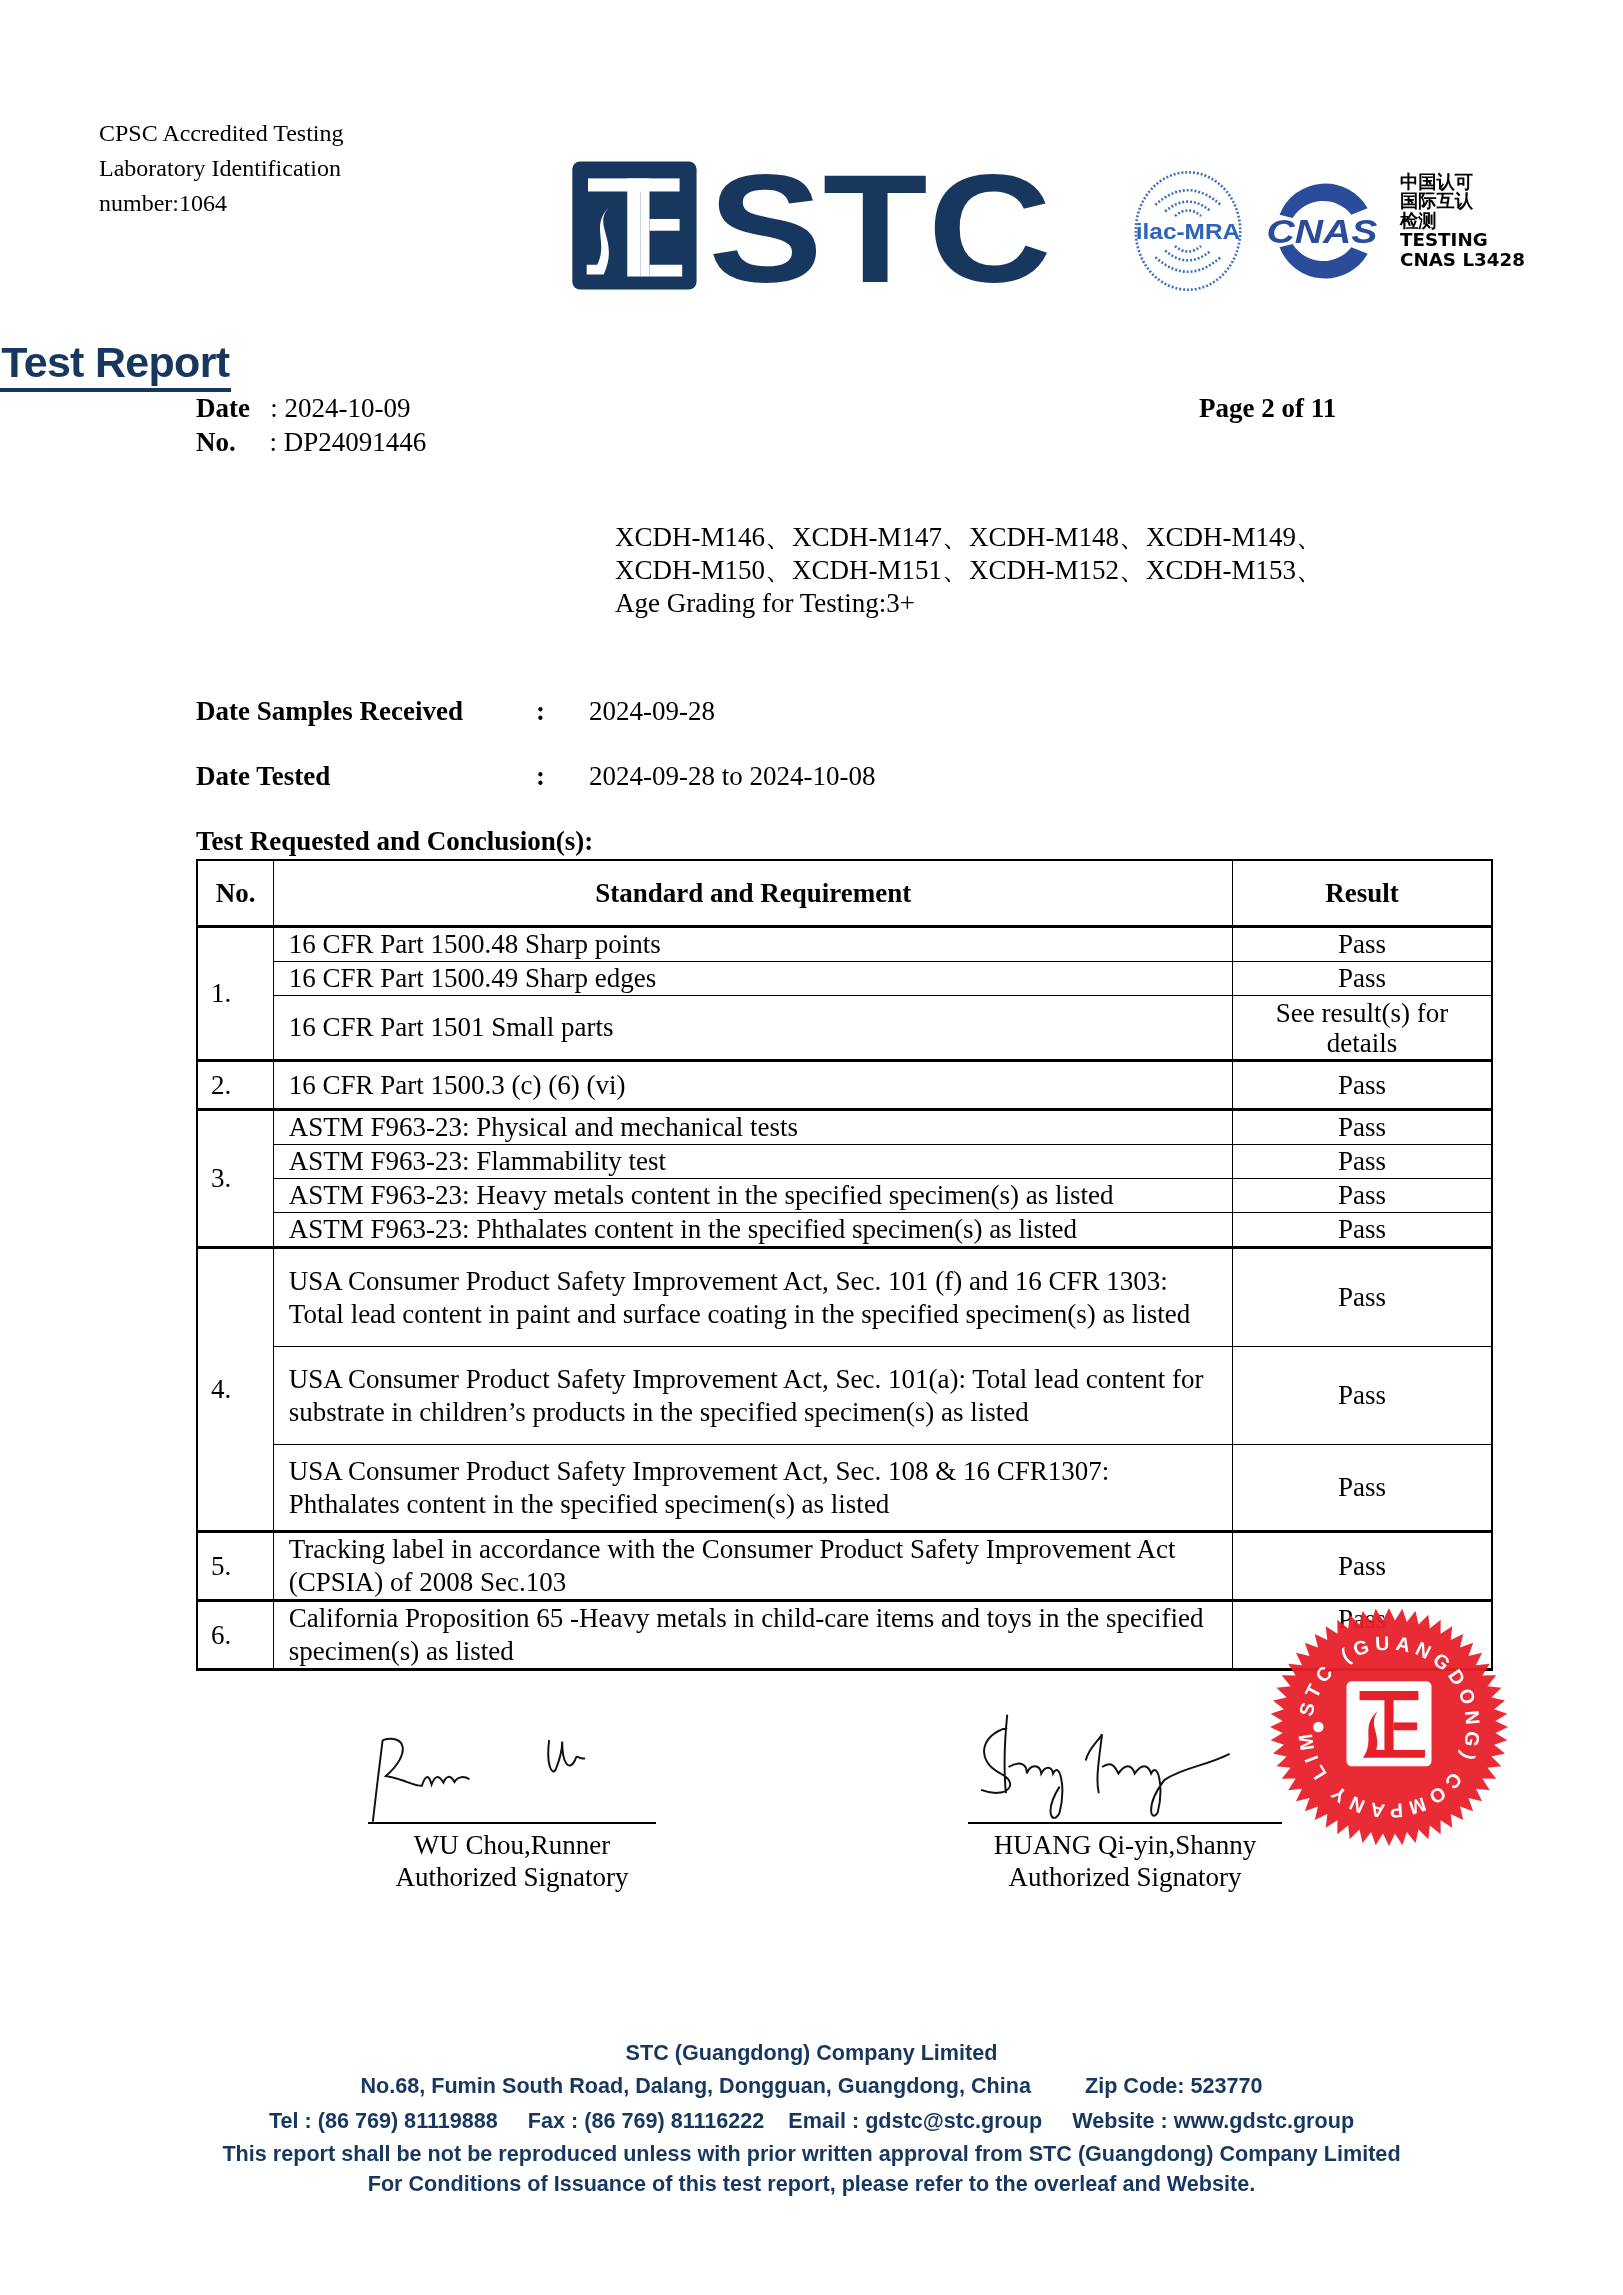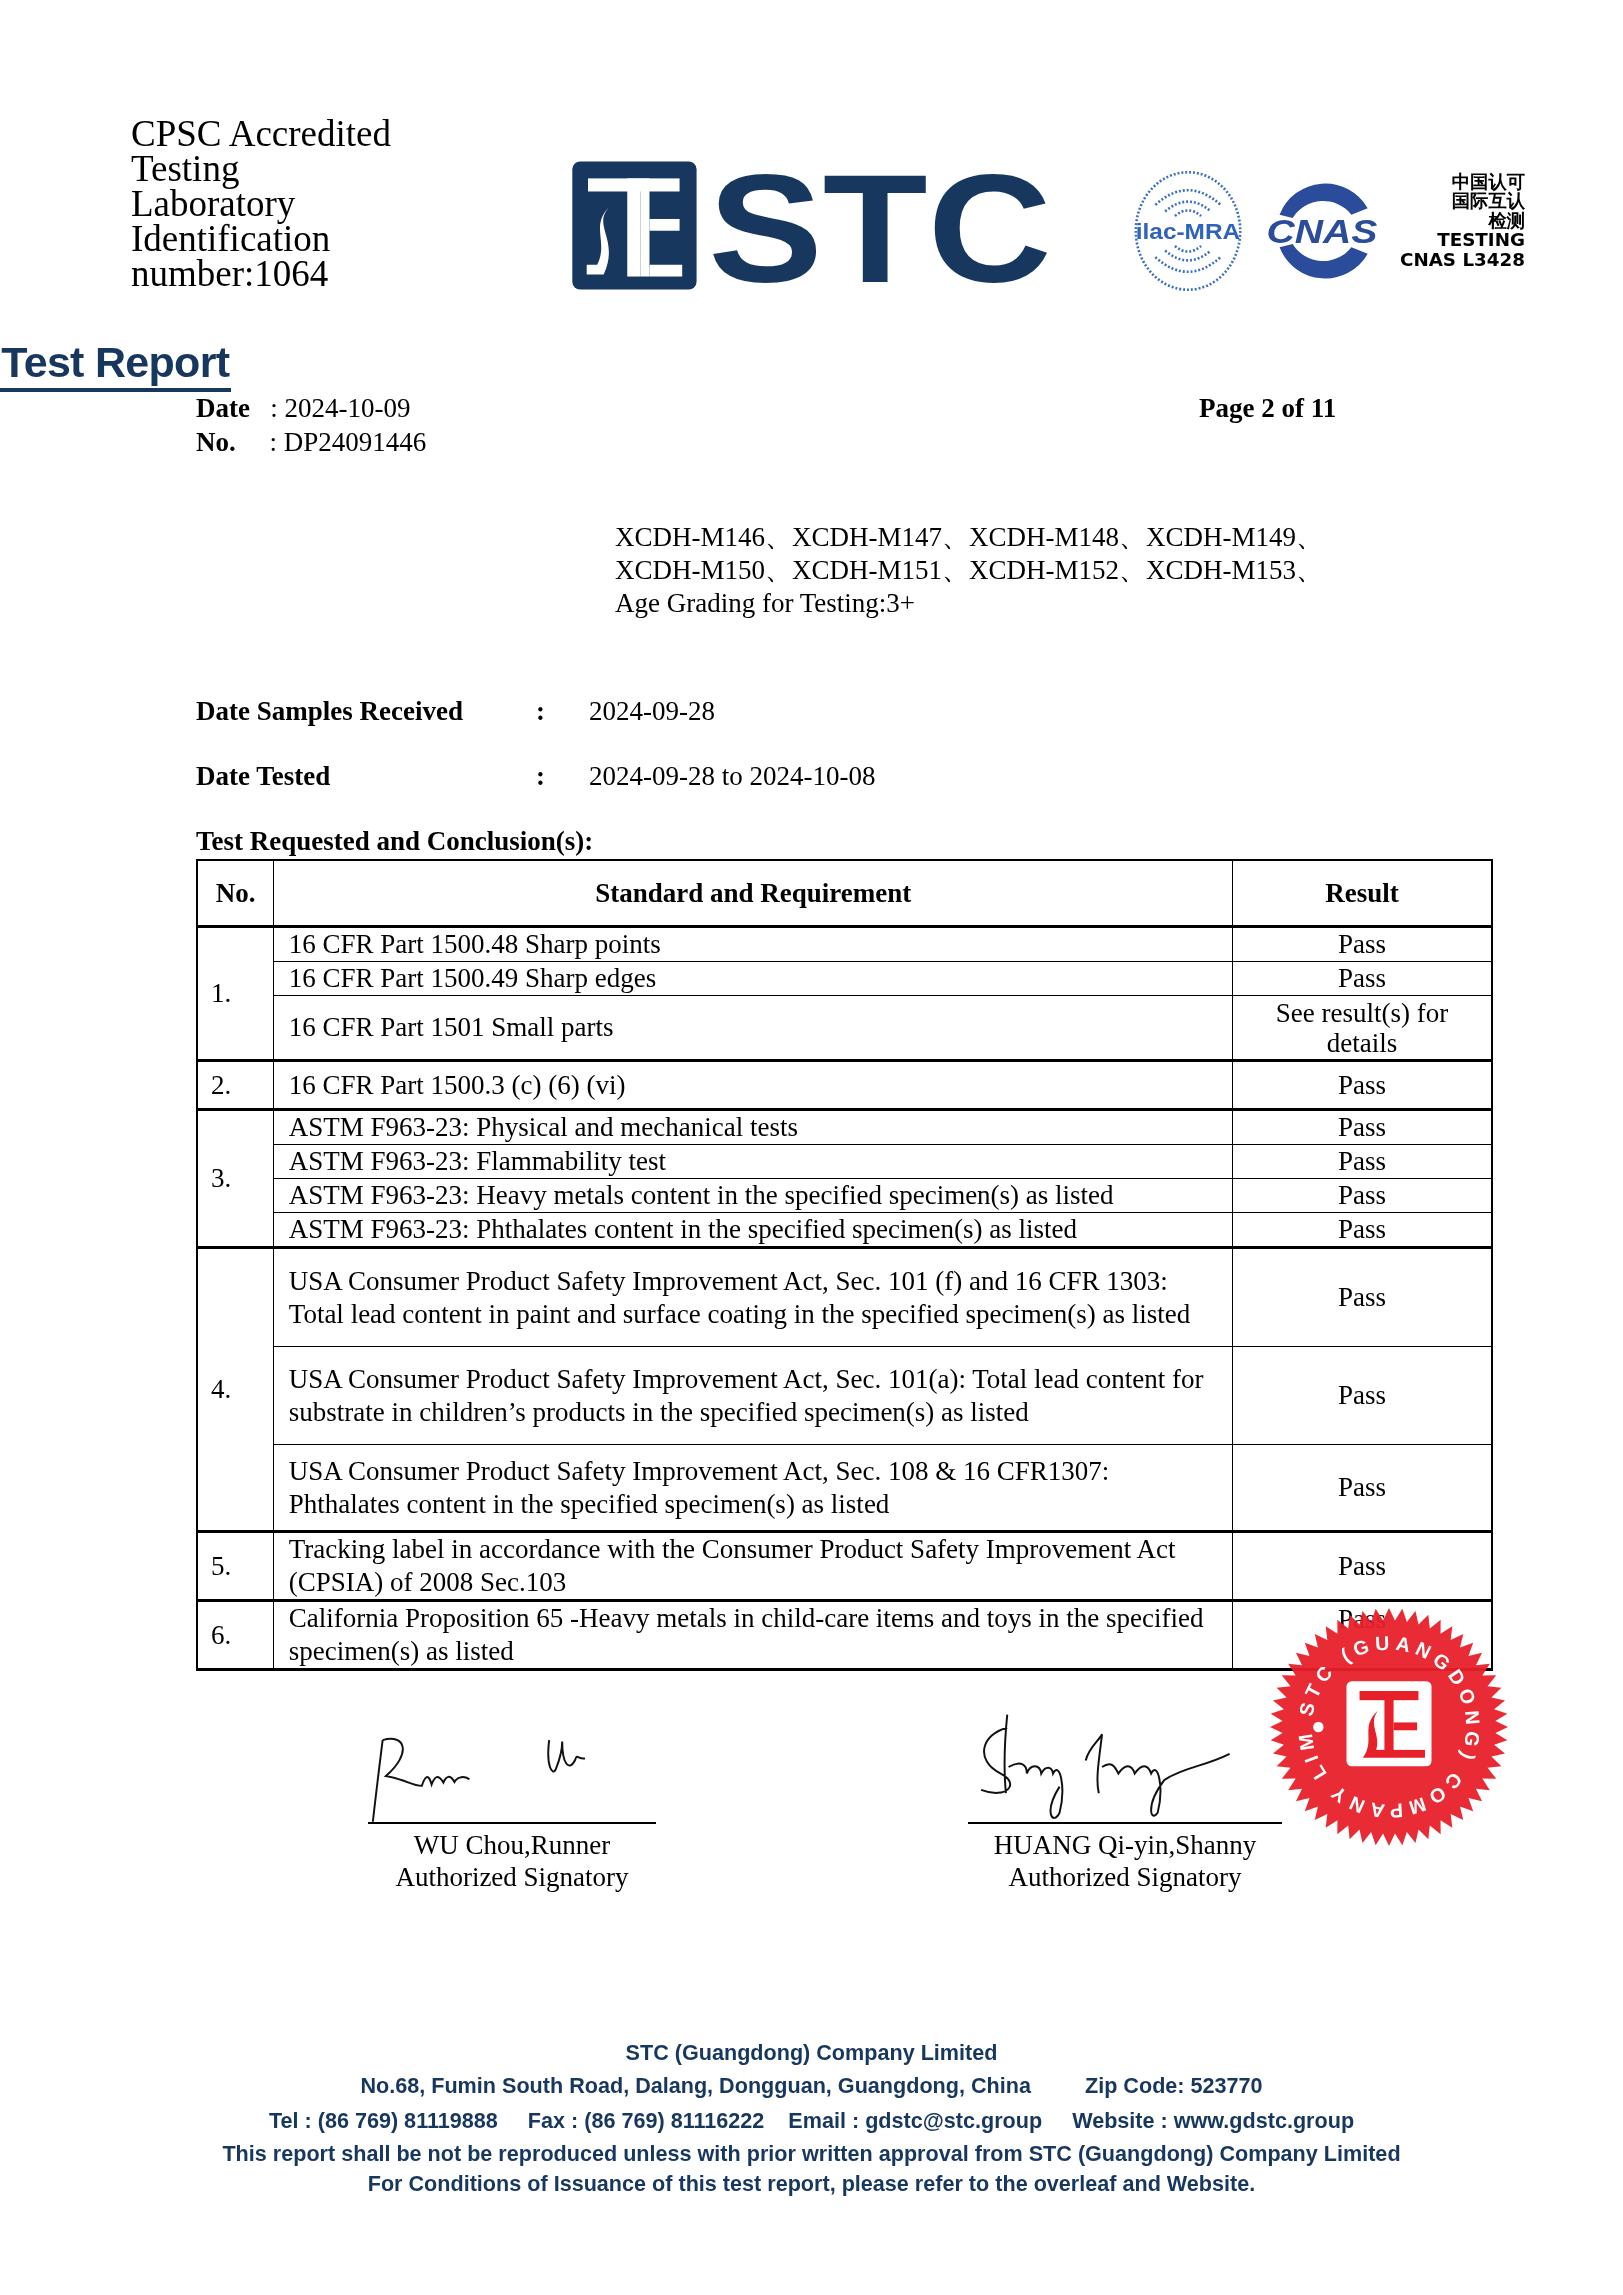--- a/index.html
+++ b/index.html
@@ -1,20 +1,20 @@
 <!DOCTYPE html>
 <html style="font-size:10.5px"><head>
 <meta charset="utf-8">
 <style>
   html, body { margin:0; padding:0; background:#ffffff; }
   body { width:1623px; height:2295px; position:relative; overflow:hidden; font-family:"Liberation Serif", serif; color:#000; }
   .abs { position:absolute; }
 
   
-  #cpsc { left:99px; top:116px; font-size:37px; line-height:35px; width:366px;margin-left:32px; }
+  #cpsc { left:99px; top:116px; font-size:24px; line-height:35px; width:366px; }
 
   
   #stc-logo { left:571px; top:160px; width:484px; height:131px; }
   #accred-logos { left:1126px; top:169px; width:432px; height:124px; }
 
   
   #title { left:0; width:1623px; top:337px; }
   #title span { font-family:"Liberation Sans", sans-serif; font-weight:bold; font-size:43px; color:#17375e; letter-spacing:-0.7px; border-bottom:4.6px solid #17375e; padding:0 1.3px 0 1.3px; line-height:51px; display:inline-block; }
 
   .meta { font-size:27px; line-height:34px; }
@@ -100,21 +100,21 @@
       <path d="M60 125 Q95 155 130 125"></path>
       <path d="M75 118 Q95 135 115 118"></path>
     </g>
     <text x="95" y="108" text-anchor="middle" font-family="Liberation Sans, sans-serif" font-weight="bold" font-size="34" fill="#2f64b8" textLength="160" lengthAdjust="spacingAndGlyphs">ilac-MRA</text>
   </svg>
   <svg class="abs" style="left:134px;top:0;" width="124" height="124" viewBox="0 0 190 190">
     <path d="M30 70 A75 75 0 0 1 165 60 L140 70 A55 55 0 0 0 50 75 Z" fill="#2a4c9a"></path>
     <path d="M30 120 A75 75 0 0 0 165 130 L140 120 A55 55 0 0 1 50 115 Z" fill="#2a4c9a"></path>
     <text x="95" y="113" text-anchor="middle" font-family="Liberation Sans, sans-serif" font-weight="bold" font-style="italic" font-size="50" fill="#2a4c9a" textLength="170" lengthAdjust="spacingAndGlyphs">CNAS</text>
   </svg>
-  <div class="abs" style="left:274px;top:2.6px;font-family:'DejaVu Sans',sans-serif;font-weight:bold;font-size:18.3px;line-height:19.6px;text-align:right;">
+  <div class="abs" style="left:274px;top:2.6px;font-family:'DejaVu Sans',sans-serif;font-weight:bold;font-size:18.3px;line-height:19.6px;">
     <div>中国认可</div>
     <div>国际互认</div>
     <div>检测</div>
     <div>TESTING</div>
     <div>CNAS L3428</div>
   </div>
 </div>
 
 <div id="title" class="abs">
   <span>Test Report</span>

